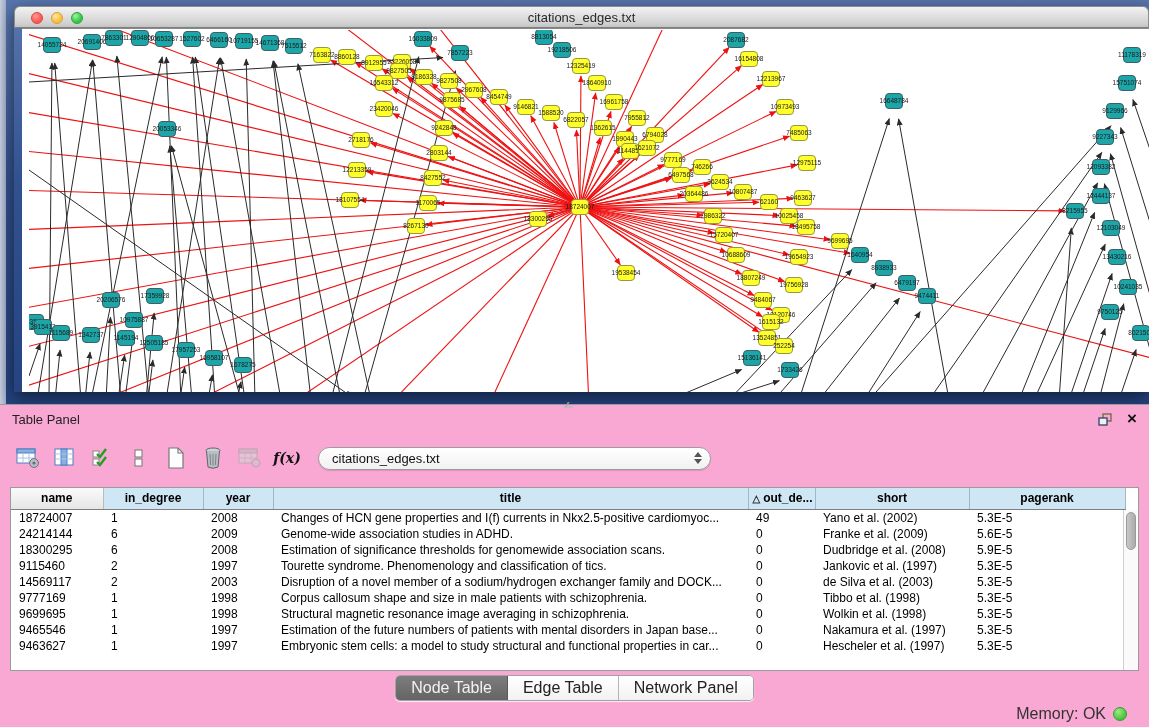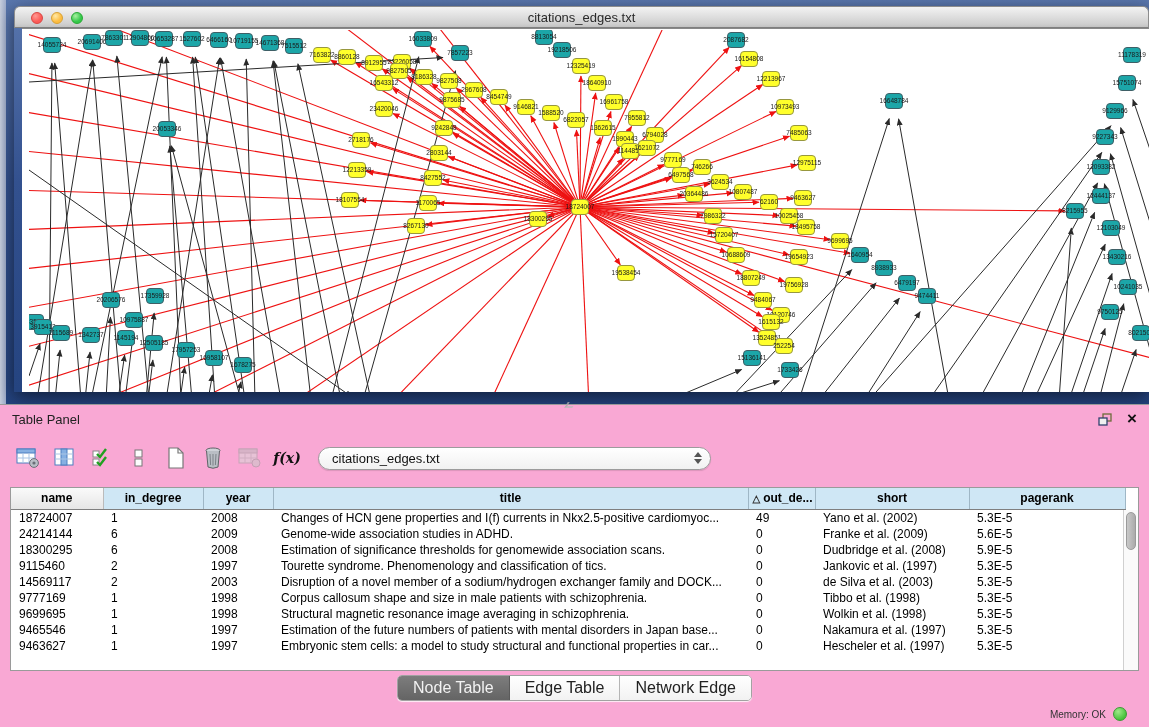--- a/index.html
+++ b/index.html
@@ -108,21 +108,21 @@
   .seg {
     padding:3px 15px; font-size:16px; color:#222; border-right:1px solid #b5b5b5; cursor:default;
     background:linear-gradient(#ffffff,#f2f2f2);
   }
   .seg:last-child { border-right:none; }
   .seg.selected { background:linear-gradient(#7d7d7d,#646464); color:#f2f2f2; border-right-color:#5a5a5a; }
   
   .statusbar {
     position:absolute; left:0; right:0; bottom:0; height:26px;
     display:flex; align-items:center; justify-content:flex-end; padding:0 22px; gap:7px;
-    font-size:10px; color:#333;margin-left:8px;
+    font-size:16px; color:#333;margin-left:8px;
   }
   .mem-dot {
     width:14px; height:14px; border-radius:50%;
     background:radial-gradient(circle at 35% 30%, #9fe98a, #47c33c 70%);
     border:1px solid #3a9a33;
   }
 </style>
 </head>
 <body>
 
@@ -921,21 +921,21 @@
     </table>
     <div class="vscroll">
       <div class="vthumb"></div>
     </div>
   </div>
 
   <div class="seg-tabs">
     <div class="seg-wrap" id="seg-wrap">
         <div class="seg selected">Node Table</div>
         <div class="seg">Edge Table</div>
-        <div class="seg">Network Edge</div>
+        <div class="seg">Network Panel</div>
       </div>
   </div>
 
   <div class="statusbar">
     <span>Memory: OK</span>
     <span class="mem-dot"></span>
   </div>
 </div>
 
 </body></html>

